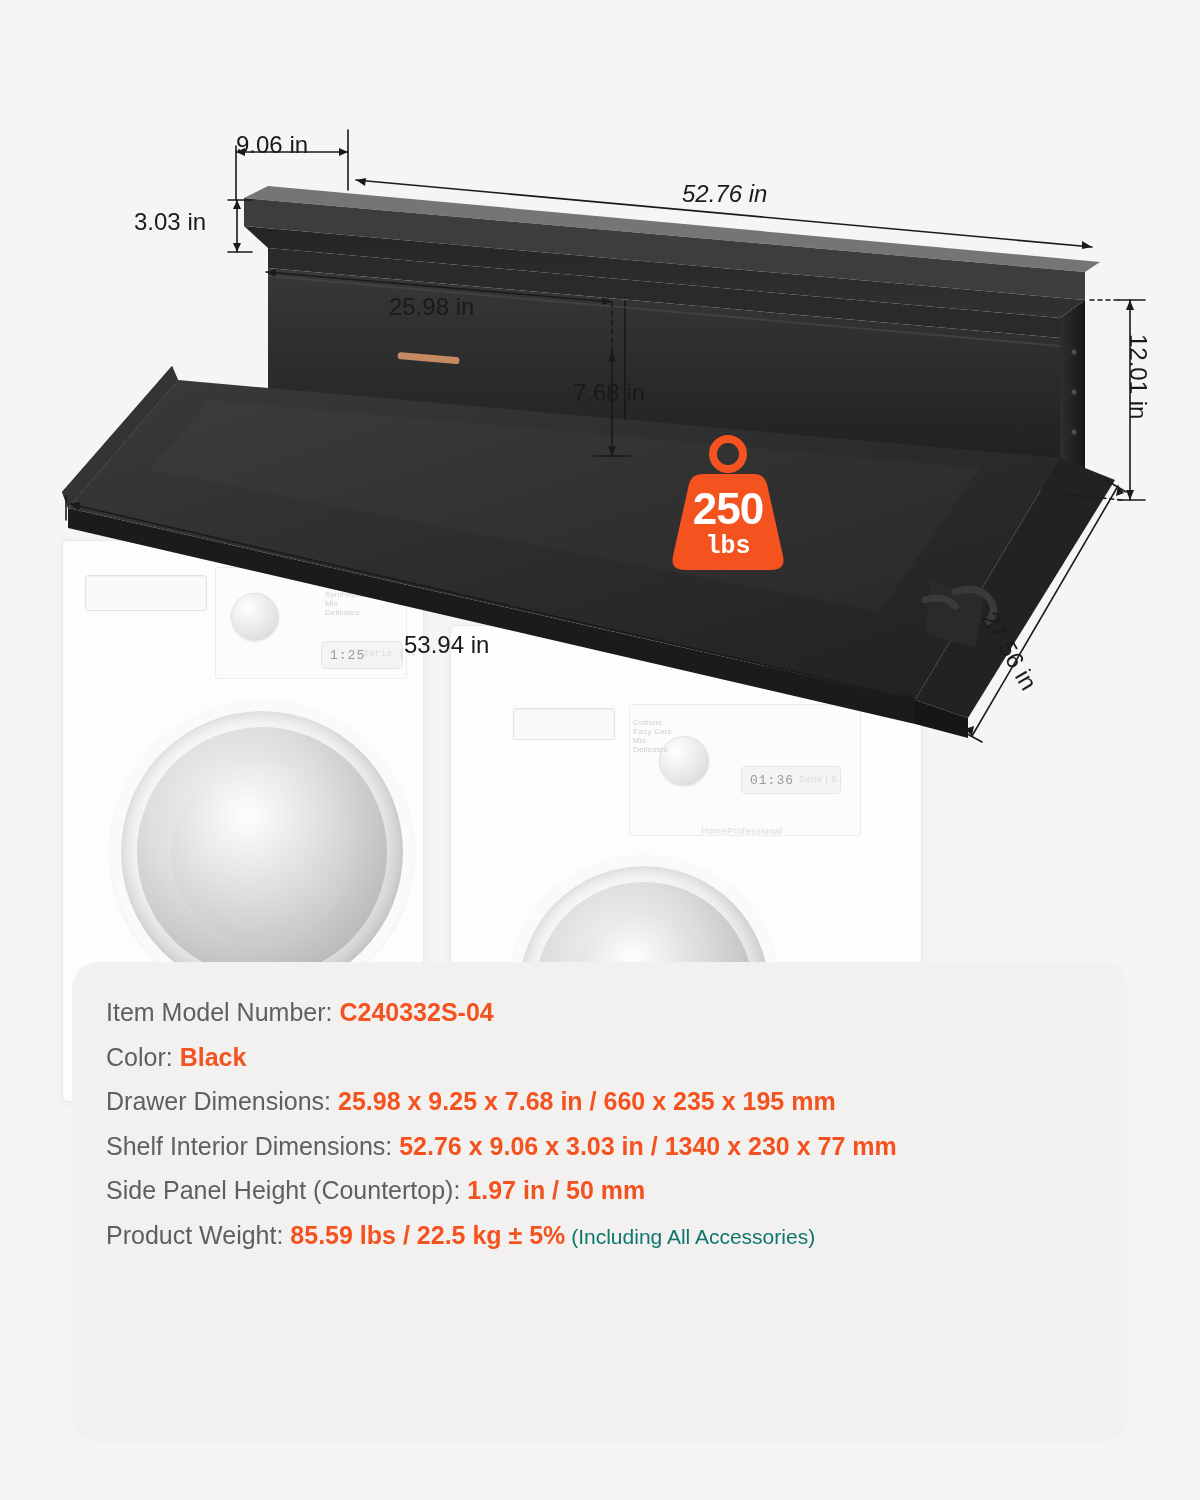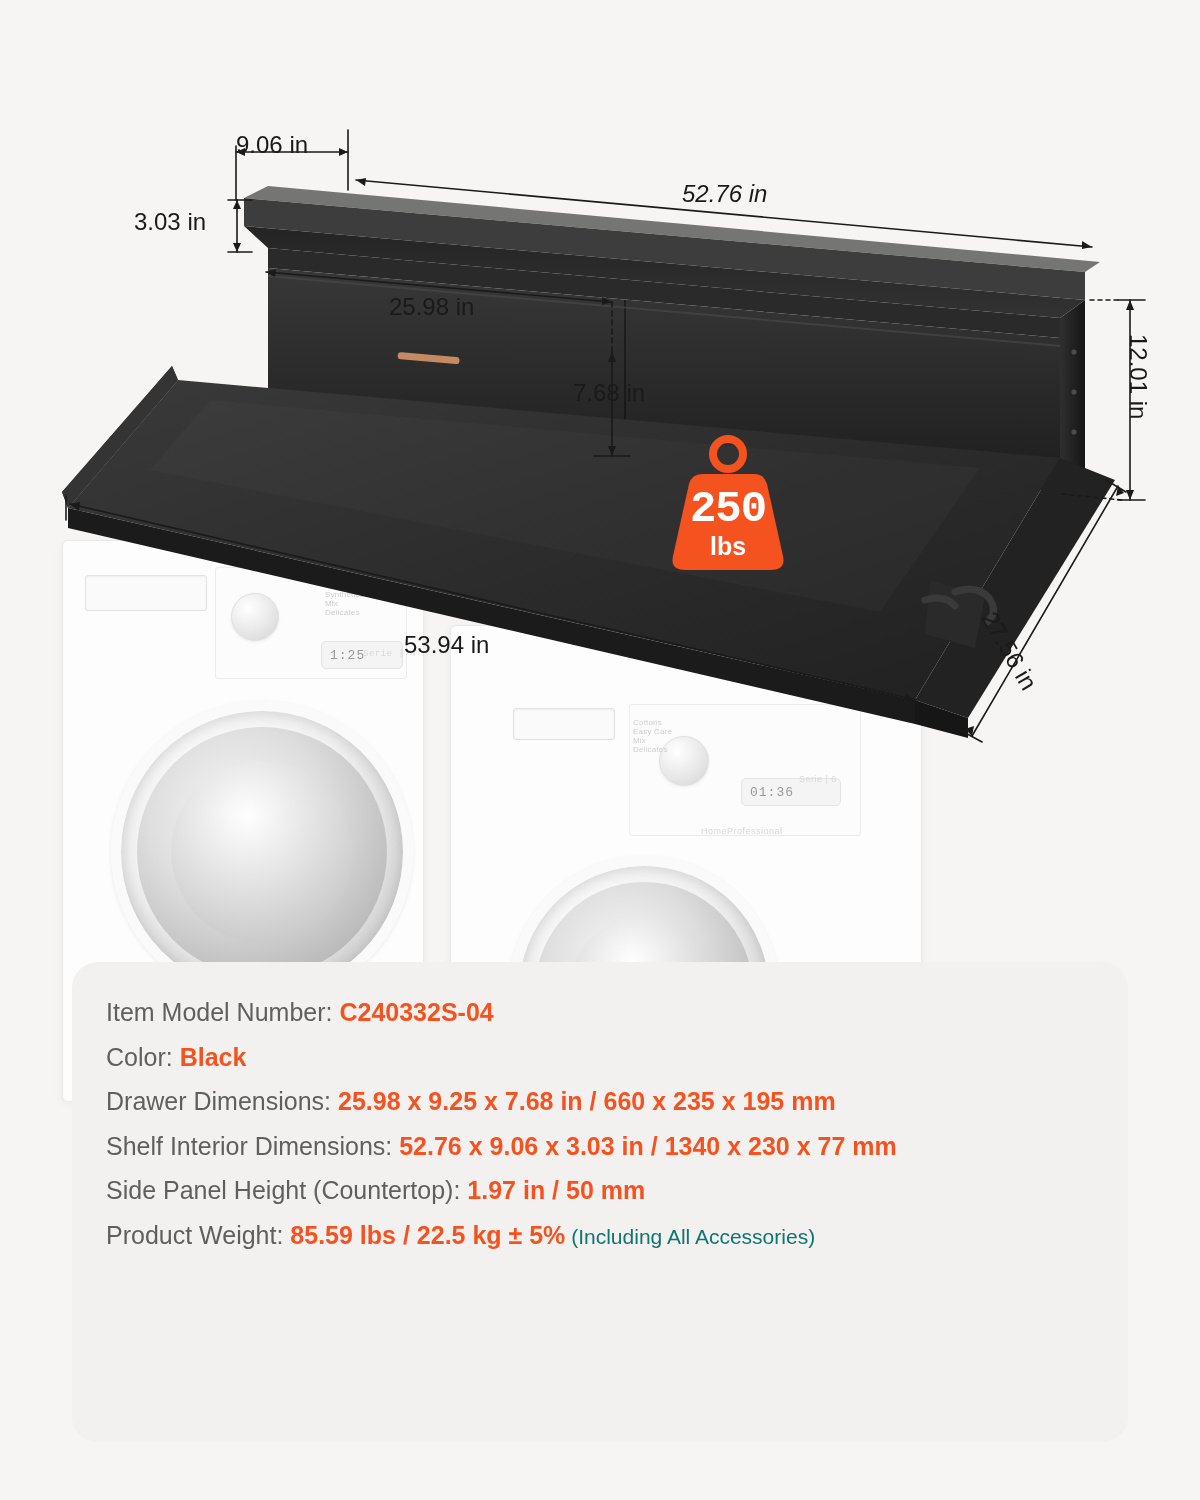--- a/index.html
+++ b/index.html
@@ -70,25 +70,25 @@
   }
   .rot{transform-origin:left top;}
 
   
   .badge{
     position:absolute;left:658px;top:432px;width:140px;height:150px;
   }
   .badge svg{display:block;}
   .badge .b-num{
     position:absolute;left:0;right:0;top:52px;text-align:center;
-    color:#fff;font-size:44px;font-weight:bold;letter-spacing:-1px;font-family:Liberation Mono, monospace;
+    color:#fff;font-size:44px;font-weight:bold;letter-spacing:-1px;
   }
   .badge .b-unit{
     position:absolute;left:0;right:0;top:100px;text-align:center;
-    color:#fff;font-size:25px;font-weight:bold;
+    color:#fff;font-size:25px;font-weight:bold;font-family:Liberation Mono, monospace;
   }
 
   
   .spec-card{
     position:absolute;left:72px;top:962px;width:1056px;height:480px;
     background:#f2f1ef;border-radius:26px;
     padding:34px 0 0 0;box-sizing:border-box;
   }
   .spec-row{
     padding:0 0 0 34px;margin-bottom:11px;
@@ -113,21 +113,21 @@
       <div class="door-inner">
         <div class="door-glass"></div>
       </div>
     </div>
   </div>
 
   <div class="appliance washer-right">
     <div class="drawer-handle" style="left:62px;top:82px;width:100px;height:30px;"></div>
     <div class="panel-strip" style="left:178px;top:78px;width:230px;height:130px;"></div>
     <div class="knob" style="left:208px;top:110px;width:48px;height:48px;"></div>
-    <div class="display" style="left:290px;top:140px;width:90px;height:26px;margin-top:12px;">01:36</div>
+    <div class="display" style="left:290px;top:140px;width:90px;height:26px;">01:36</div>
     <div class="tiny-label" style="left:182px;top:92px;">Cottons<br>Easy Care<br>Mix<br>Delicates</div>
     <div class="brandmark" style="left:250px;top:200px;">HomeProfessional</div>
     <div class="brandmark" style="left:348px;top:148px;">Serie | 6</div>
     <div class="door" style="left:58px;top:230px;width:250px;height:250px;">
       <div class="door-inner">
         <div class="door-glass"></div>
       </div>
     </div>
   </div>
 

